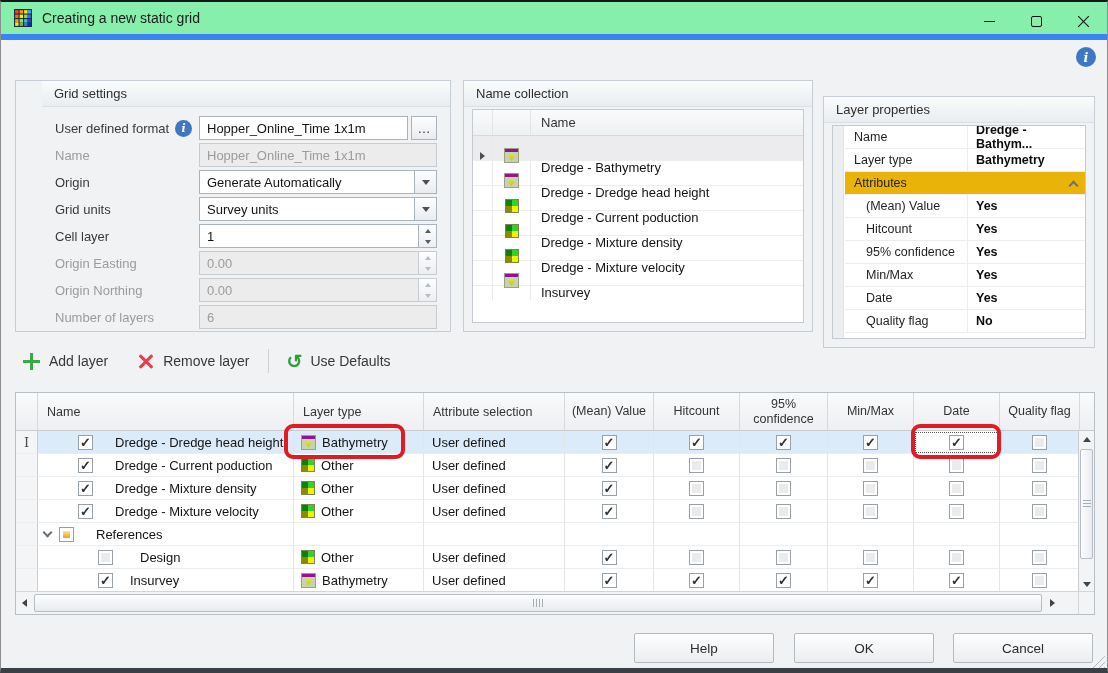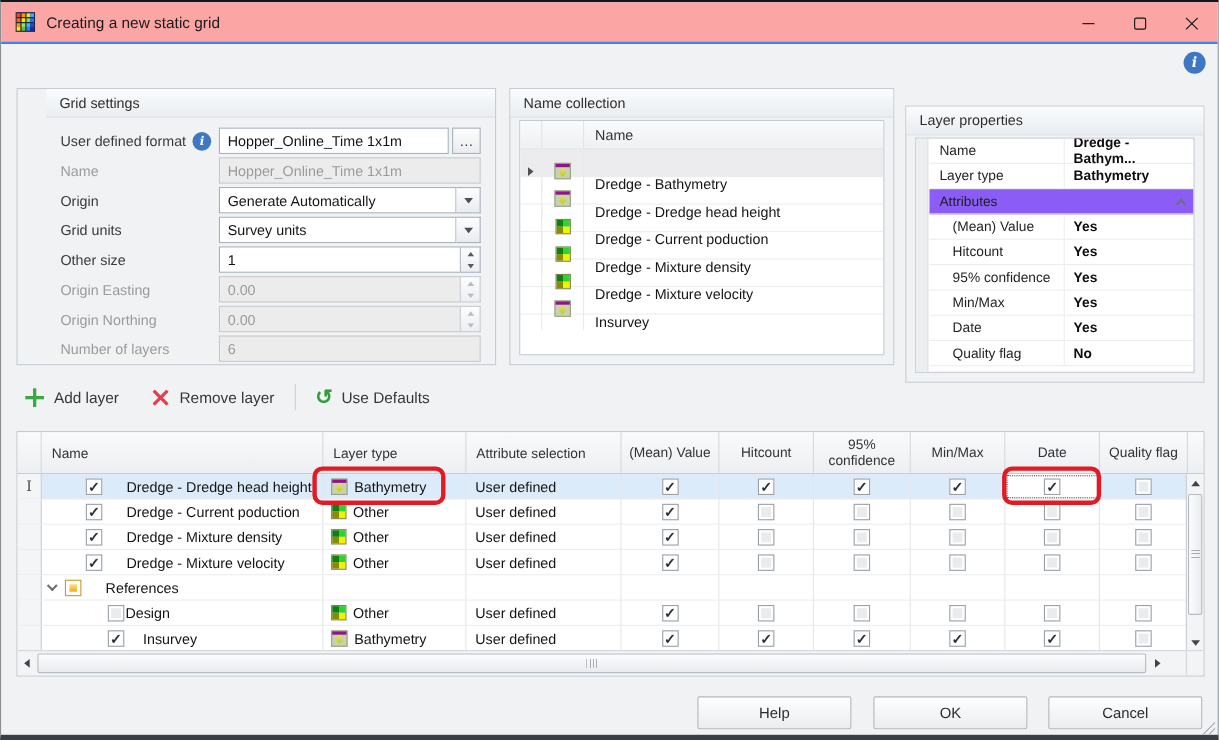--- a/index.html
+++ b/index.html
@@ -1,22 +1,22 @@
 <!DOCTYPE html>
 <html><head>
 <meta charset="utf-8">
 <style>
   html,body{margin:0;padding:0;background:#cfd3d8;}
   *{box-sizing:border-box;}
   .window{position:relative;width:1108px;height:673px;font-family:"Liberation Sans",sans-serif;
     background:#f1f2f4;border-left:1px solid #8a8f94;border-right:1px solid #8a8f94;
     border-top:2px solid #15181b;border-bottom:5px solid #3a3f45;overflow:hidden;}
   
-  .titlebar{position:absolute;left:0;top:0;right:0;height:38px;background:#fca5a5;
-    border-bottom:2px solid #3b82f6;display:flex;align-items:center;padding-left:13px;}
+  .titlebar{position:absolute;left:0;top:0;right:0;height:38px;background:#86efac;
+    border-bottom:6px solid #3b82f6;display:flex;align-items:center;padding-left:13px;}
   .title-text{font-size:14px;color:#1b1b1b;margin-left:10px;}
   .winbtns{position:absolute;right:0;top:0;height:38px;display:flex;}
   .winbtn{width:47px;height:38px;display:flex;align-items:center;justify-content:center;}
   .glyph-min{width:11px;height:1px;background:#111;}
   .glyph-max{width:11px;height:11px;border:1px solid #111;border-radius:2px;}
   .glyph-close{position:relative;width:13px;height:13px;}
   .glyph-close::before,.glyph-close::after{content:"";position:absolute;left:-1px;top:6px;width:15px;height:1px;background:#111;}
   .glyph-close::before{transform:rotate(45deg);}
   .glyph-close::after{transform:rotate(-45deg);}
   
@@ -71,21 +71,21 @@
   .lc-name{display:flex;align-items:center;padding-left:10px;margin-top:24px;}
   .tri-right{width:0;height:0;border-top:4px solid transparent;border-bottom:4px solid transparent;border-left:5px solid #4a4f54;}
   
   .pg{position:absolute;left:8px;top:28px;right:8px;bottom:8px;background:#fff;border:1px solid #c4cad1;overflow:hidden;}
   .pg-strip{position:absolute;left:0;top:0;bottom:0;width:11px;background:#eceef0;border-right:1px solid #e0e3e6;}
   .pg-rows{margin-left:12px;}
   .pg-row{display:flex;height:23px;border-bottom:1px solid #ebedef;font-size:12.5px;align-items:stretch;}
   .pg-lbl{width:122px;display:flex;align-items:center;padding-left:9px;color:#1f1f1f;flex:none;}
   .pg-row.sub .pg-lbl{padding-left:21px;}
   .pg-val{flex:1;display:flex;align-items:center;padding-left:8px;border-left:1px solid #ebedef;font-weight:bold;color:#0c0c0c;}
-  .pg-row.group{background:#8b5cf6;}
+  .pg-row.group{background:#eab308;}
   .pg-row.group .pg-lbl{width:auto;flex:1;}
   .chev-up{width:7px;height:7px;border-left:2px solid #6b7177;border-top:2px solid #6b7177;transform:rotate(45deg);margin:10px 8px 0 0;}
   
   .toolbar{position:absolute;left:14px;top:342px;height:34px;display:flex;align-items:center;font-size:14px;color:#373737;}
   .tool-item{display:flex;align-items:center;padding:4px 8px;}
   .plus-ic{position:relative;width:17px;height:17px;margin-right:9px;}
   .plus-ic::before{content:"";position:absolute;left:0;top:7px;width:17px;height:3px;background:#3aa943;}
   .plus-ic::after{content:"";position:absolute;left:7px;top:0;width:3px;height:17px;background:#3aa943;}
   .x-ic{position:relative;width:16px;height:16px;margin-right:9px;}
   .x-ic::before,.x-ic::after{content:"";position:absolute;left:-1px;top:7px;width:18px;height:3px;background:#e23f50;border-radius:1px;}
@@ -215,21 +215,21 @@
       <div class="gs-row">
         <span class="gs-label">Grid units</span>
         <span class="ctrl">
           <span class="tb">Survey units</span>
           <span class="sidebtn">
               <span class="tri-dn"></span>
             </span>
         </span>
       </div>
       <div class="gs-row">
-        <span class="gs-label">Other size</span>
+        <span class="gs-label">Cell layer</span>
         <span class="ctrl">
           <span class="tb">1</span>
           <span class="spinbtns">
               <span>
                 <i class="sp-up"></i>
               </span>
               <span>
                 <i class="sp-dn"></i>
               </span>
             </span>
@@ -543,21 +543,21 @@
         <div class="td center"></div>
         <div class="td center"></div>
         <div class="td center"></div>
         <div class="td center"></div>
       </div>
 
       <div class="trow">
         <div class="td ind"></div>
         <div class="td">
             <span class="cb unchecked" style="margin-left:60px;"></span>
-            <span class="txt" style="margin-left:1px;">Design</span>
+            <span class="txt" style="margin-left:27px;">Design</span>
           </div>
         <div class="td" style="padding-left:7px;">
             <span class="ic-other"></span>
             <span style="margin-left:6px;">Other</span>
           </div>
         <div class="td" style="padding-left:8px;">User defined</div>
         <div class="td center">
             <span class="cb checked"></span>
           </div>
         <div class="td center">

